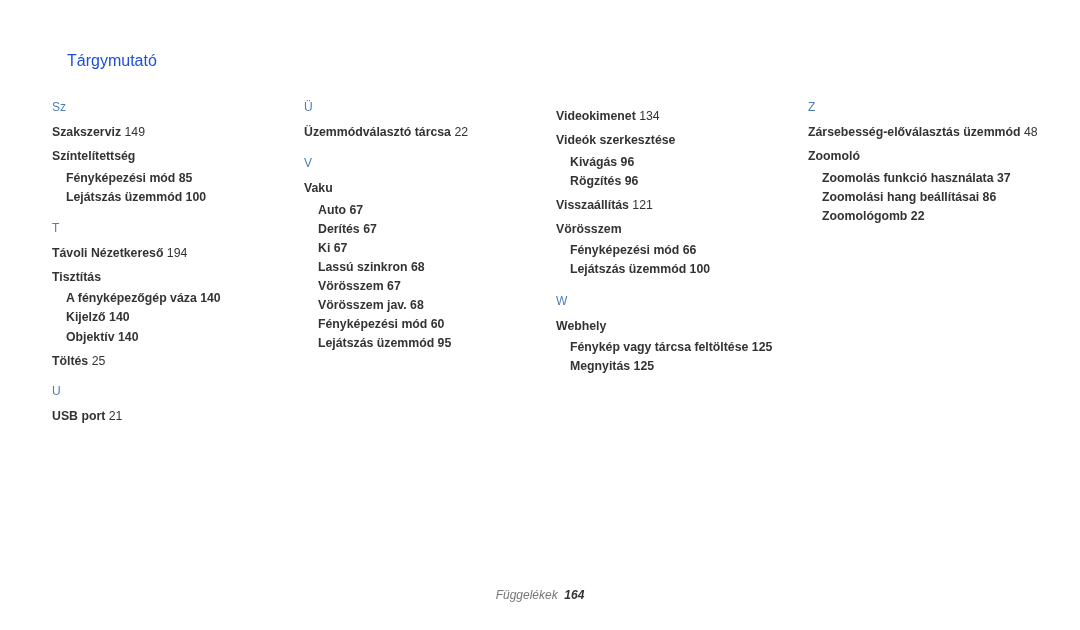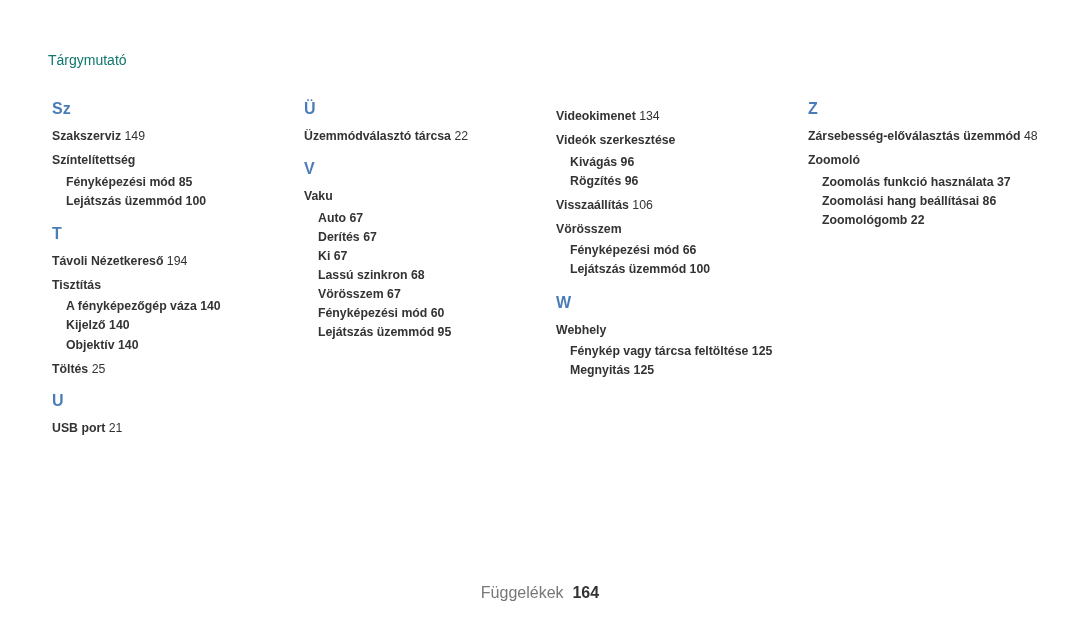--- a/index.html
+++ b/index.html
@@ -9,40 +9,40 @@
     width: 1080px;
     height: 630px;
     position: relative;
     overflow: hidden;
     font-size: 12.3px;
     color: #333;
   }
   .page-header {
     position: absolute;
     top: 52px;
-    left: 48px;
-    color: #0f766e;
-    font-size: 14px;
+    left: 67px;
+    color: #1d4ed8;
+    font-size: 16px;
   }
   .columns {
     position: absolute;
     top: 100px;
     left: 52px;
     right: 20px;
     display: flex;
     gap: 0;
   }
   .col {
     width: 258px;
     padding-right: 18px;
   }
   .section-letter {
     color: #4a7db8;
-    font-weight: bold;
-    font-size: 16px;
+    font-weight: normal;
+    font-size: 12px;
     margin-top: 14px;
     margin-bottom: 10px;
   }
   .section-letter.first { margin-top: 0; }
   .entry {
     font-weight: bold;
     margin-top: 6px;
     margin-bottom: 3px;
     line-height: 1.45;
   }
@@ -52,21 +52,22 @@
     font-weight: bold;
   }
   .pagenum { font-weight: normal; }
   .footer {
     position: absolute;
     bottom: 28px;
     left: 0;
     width: 100%;
     text-align: center;
     color: #777;
-    font-size: 16px;
+    font-size: 12px;
+    font-style: italic;
   }
   .footer .fnum { color: #333; font-weight: bold; }
 </style>
 </head>
 <body>
 
 <div class="page-header">Tárgymutató</div>
 
 <div class="columns">
     <div class="col">
@@ -88,30 +89,31 @@
     <div class="col">
       <div class="section-letter first">Ü</div>
       <div class="entry"><span>Üzemmódválasztó tárcsa</span>  <span class="pagenum">22</span></div>
       <div class="section-letter">V</div>
       <div class="entry"><span>Vaku</span></div>
       <div class="subentry"><span>Auto</span>  <span>67</span></div>
       <div class="subentry"><span>Derítés</span>  <span>67</span></div>
       <div class="subentry"><span>Ki</span>  <span>67</span></div>
       <div class="subentry"><span>Lassú szinkron</span>  <span>68</span></div>
       <div class="subentry"><span>Vörösszem</span>  <span>67</span></div>
+      <div class="subentry"><span>Vörösszem jav.</span>  <span>68</span></div>
       <div class="subentry"><span>Fényképezési mód</span>  <span>60</span></div>
       <div class="subentry"><span>Lejátszás üzemmód</span>  <span>95</span></div>
     </div>
     <div class="col">
       <div style="height: 2px;"></div>
       <div class="entry first"><span>Videokimenet</span>  <span class="pagenum">134</span></div>
       <div class="entry"><span>Videók szerkesztése</span></div>
       <div class="subentry"><span>Kivágás</span>  <span>96</span></div>
       <div class="subentry"><span>Rögzítés</span>  <span>96</span></div>
-      <div class="entry"><span>Visszaállítás</span>  <span class="pagenum">106</span></div>
+      <div class="entry"><span>Visszaállítás</span>  <span class="pagenum">121</span></div>
       <div class="entry"><span>Vörösszem</span></div>
       <div class="subentry"><span>Fényképezési mód</span>  <span>66</span></div>
       <div class="subentry"><span>Lejátszás üzemmód</span>  <span>100</span></div>
       <div class="section-letter">W</div>
       <div class="entry"><span>Webhely</span></div>
       <div class="subentry"><span>Fénykép vagy tárcsa feltöltése</span>  <span>125</span></div>
       <div class="subentry"><span>Megnyitás</span>  <span>125</span></div>
     </div>
     <div class="col">
       <div class="section-letter first">Z</div>

